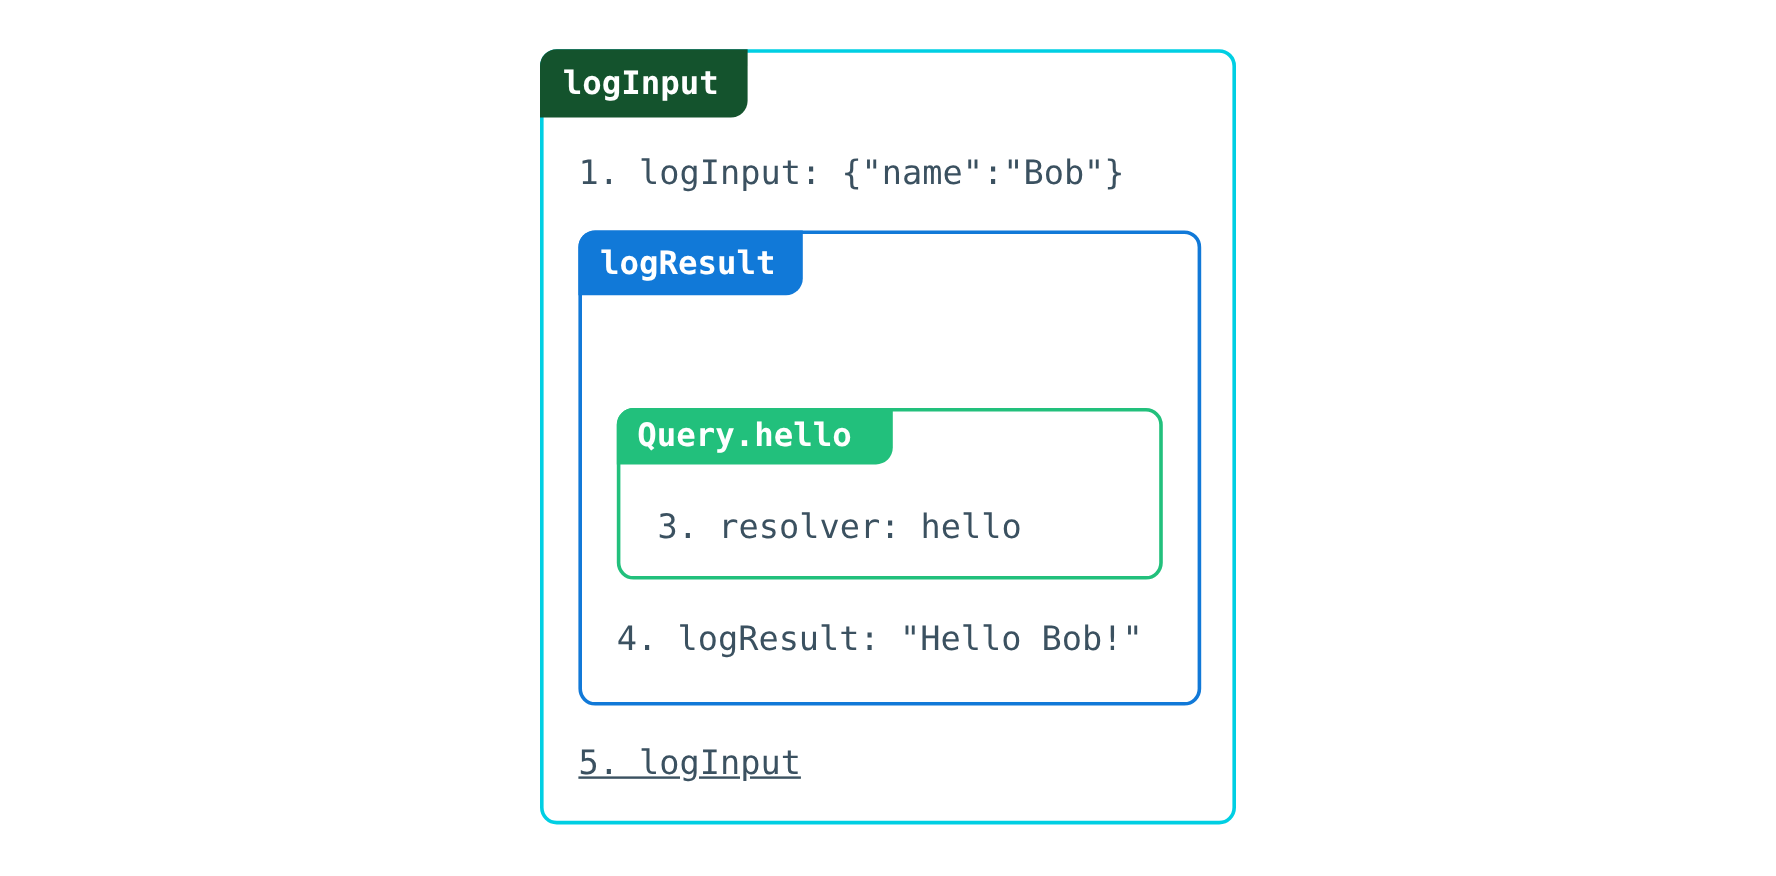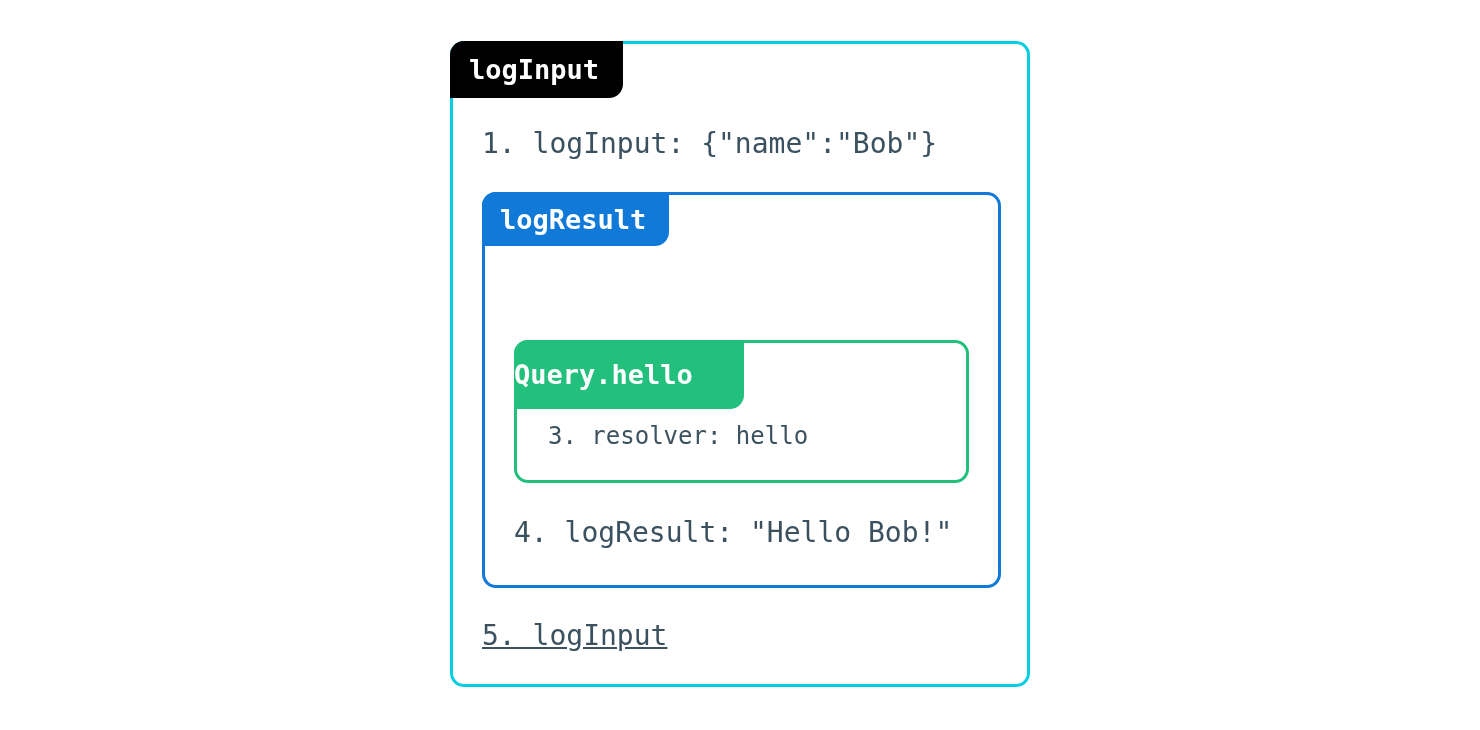--- a/index.html
+++ b/index.html
@@ -57,21 +57,21 @@
   #block-log-input {
     left: 450px;
     top: 41px;
     width: 580px;
     height: 646px;
     border-color: #00cfe3;
   }
   #tab-log-input {
     width: 173px;
     height: 57px;
-    background: #000000;
+    background: #14532d;
     padding-left: 19px;
     font-size: 27px;
   }
 
   #line-1 {
     position: absolute;
     left: 29px;
     top: 83px;
     font-size: 28px;
   }
@@ -115,30 +115,31 @@
   
   #block-query-hello {
     left: 29px;
     top: 145px;
     width: 455px;
     height: 143px;
     border-color: #22c07c;
   }
   #tab-query-hello {
     width: 230px;
-    height: 69px;
+    height: 47px;
     background: #22c07c;
+    padding-left: 17px;
     font-size: 27px;
   }
 
   #line-3 {
     position: absolute;
     left: 31px;
     top: 79px;
-    font-size: 24px;
+    font-size: 28px;
   }
 </style>
 </head>
 <body>
 
 <div class="stage">
 
   <div class="block" id="block-log-input">
 
     <div class="tab" id="tab-log-input">

